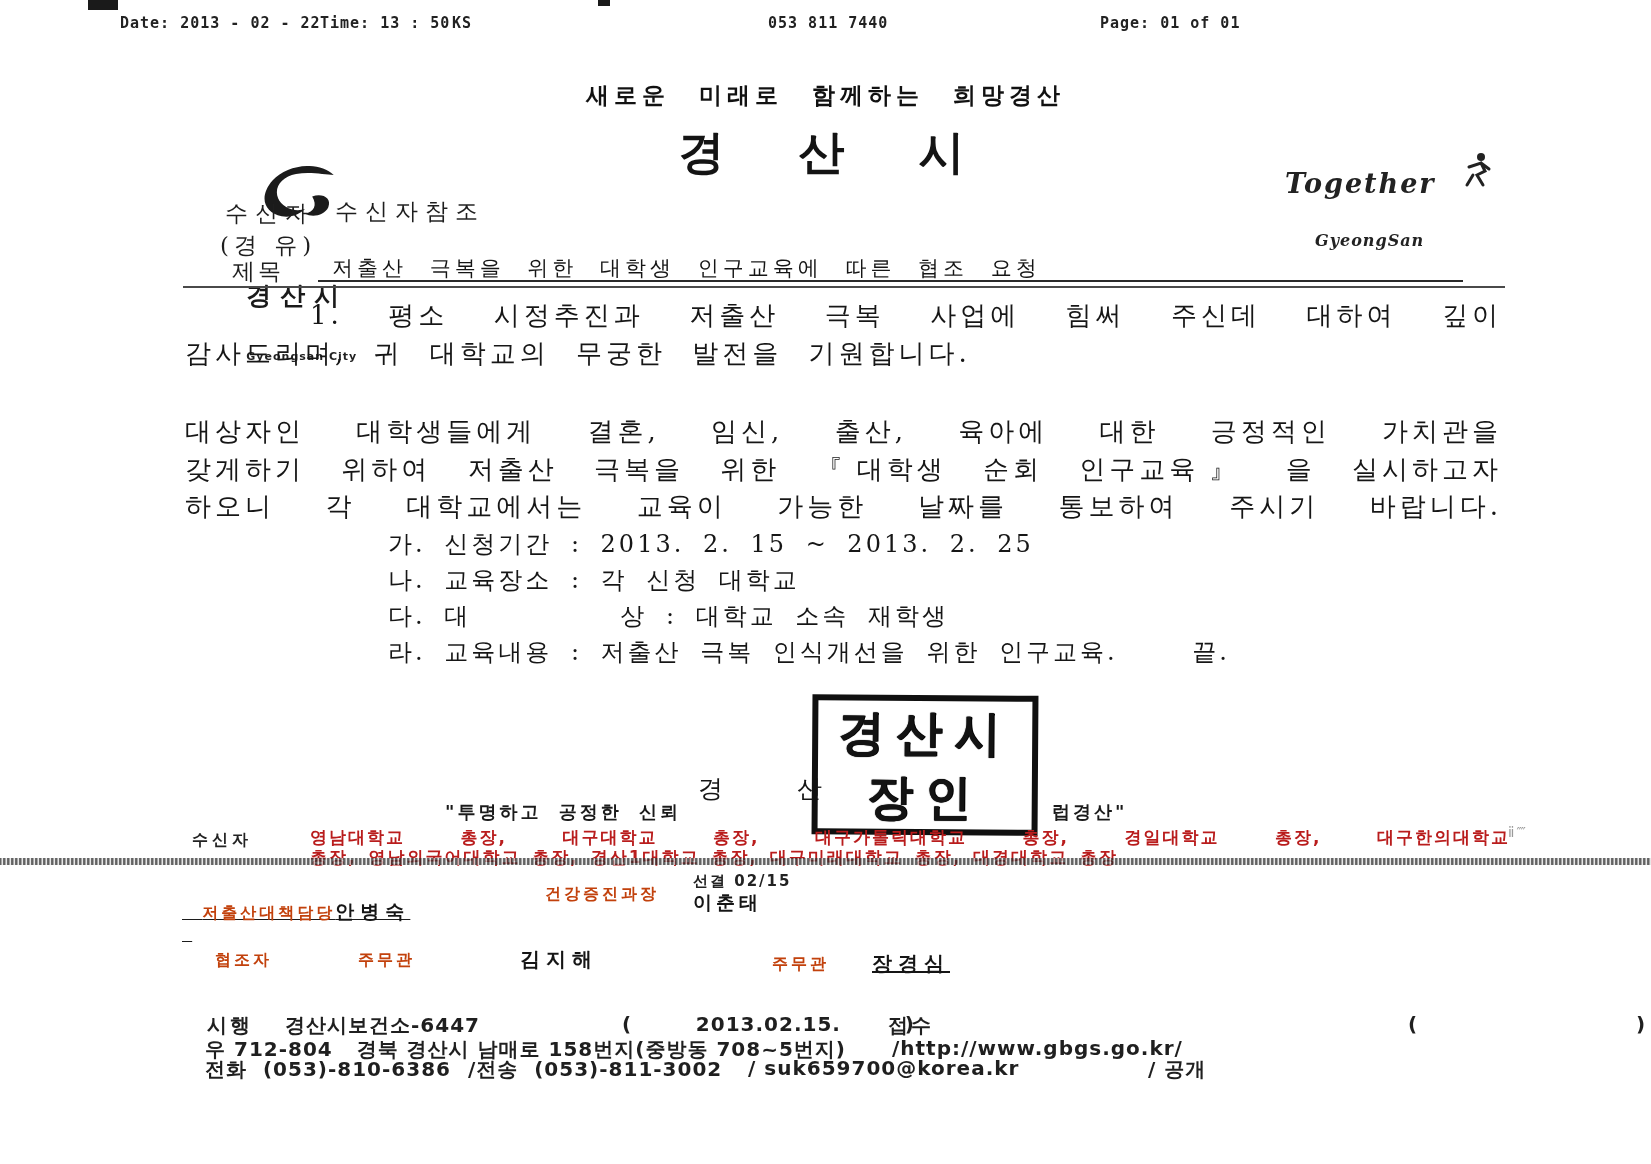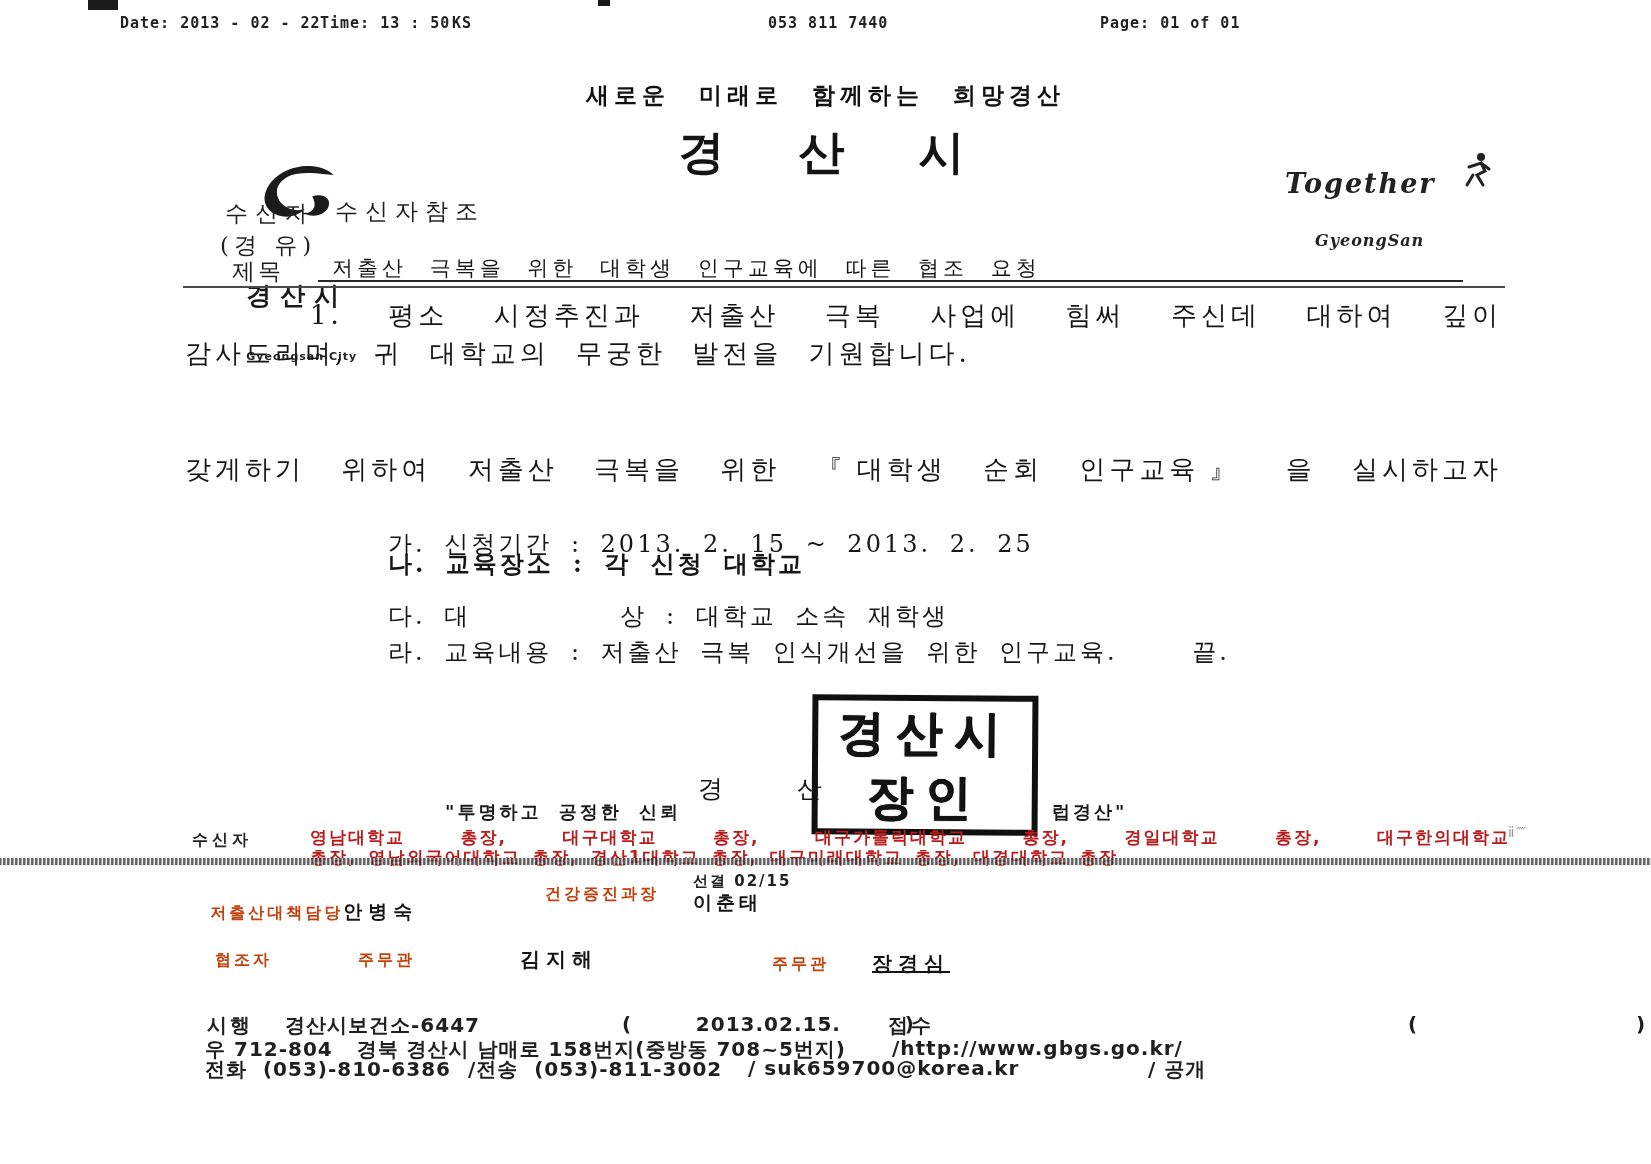--- a/index.html
+++ b/index.html
@@ -117,42 +117,44 @@
   <div class="abs field" style="left:335px;top:196px;">수신자참조</div>
   <div class="abs field" style="left:220px;top:230px;letter-spacing:5px;">(경 유)</div>
   <div class="abs field" style="left:232px;top:256px;letter-spacing:3px;">제목</div>
   <div class="abs subject" style="left:332px;top:254px;">저출산 극복을 위한 대학생 인구교육에 따른 협조 요청</div>
   <div class="rule" style="left:318px;top:280px;width:1145px;height:2px;"></div>
   <div class="rule" style="left:183px;top:286px;width:1322px;height:2px;background:#4a4a4a;"></div>
 
   <div class="abs bodyline just" style="left:310px;top:298px;width:1192px;">1. 평소 시정추진과 저출산 극복 사업에 힘써 주신데 대하여 깊이</div>
   <div class="abs bodyline" style="left:185px;top:336px;width:1320px;">감사드리며, 귀 대학교의 무궁한 발전을 기원합니다.</div>
 
+  <div class="abs bodyline just" style="left:185px;top:414px;width:1317px;">대상자인 대학생들에게 결혼, 임신, 출산, 육아에 대한 긍정적인 가치관을</div>
   <div class="abs bodyline just" style="left:185px;top:452px;width:1317px;">갖게하기 위하여 저출산 극복을 위한 『대학생 순회 인구교육』 을 실시하고자</div>
+  <div class="abs bodyline just" style="left:185px;top:489px;width:1317px;">하오니 각 대학교에서는 교육이 가능한 날짜를 통보하여 주시기 바랍니다.</div>
 
   <div class="abs item" style="left:388px;top:528px;">가. 신청기간 : 2013. 2. 15 ~ 2013. 2. 25</div>
-  <div class="abs item" style="left:388px;top:548px;font-weight:bold;">나. 교육장소 : 각 신청 대학교</div>
+  <div class="abs item" style="left:388px;top:564px;">나. 교육장소 : 각 신청 대학교</div>
   <div class="abs item" style="left:388px;top:600px;">다. 대        상 : 대학교 소속 재학생</div>
   <div class="abs item" style="left:388px;top:636px;">라. 교육내용 : 저출산 극복 인식개선을 위한 인구교육.    끝.</div>
 
   <div class="abs mayor" style="left:698px;top:772px;">경 산</div>
   <div class="seal">
     <div class="r">경산시</div>
     <div class="r">장인</div>
   </div>
   <div class="abs quote" style="left:445px;top:800px;">"투명하고 공정한 신뢰</div>
   <div class="abs quote" style="left:1052px;top:800px;">럽경산"</div>
 
   <div class="abs small-label" style="left:192px;top:830px;">수신자</div>
   <div class="abs recips" style="left:310px;top:826px;width:1200px;text-align:justify;text-align-last:justify;">영남대학교 총장, 대구대학교 총장, 대구가톨릭대학교 총장, 경일대학교 총장, 대구한의대학교</div>
   <div class="abs recips" style="left:310px;top:846px;width:1200px;">총장, 영남외국어대학교 총장, 경산1대학교 총장, 대구미래대학교 총장, 대경대학교 총장</div>
 
   <div class="hatch"></div>
 
-  <div class="abs" style="left:190px;top:880px;">
+  <div class="abs" style="left:182px;top:880px;text-decoration:underline;">
     <span class="off-title">저출산대책담당</span><span class="off-name">안병숙</span>
   </div>
   <div class="abs off-title" style="left:545px;top:884px;">건강증진과장</div>
   <div class="abs off-note" style="left:693px;top:872px;">선결 02/15</div>
   <div class="abs off-name" style="left:693px;top:890px;letter-spacing:4px;">이춘태</div>
 
   <div class="abs off-title" style="left:215px;top:950px;">협조자</div>
   <div class="abs off-title" style="left:358px;top:950px;">주무관</div>
   <div class="abs off-name" style="left:520px;top:946px;font-size:20px;">김지해</div>
   <div class="abs off-title" style="left:772px;top:954px;">주무관</div>

